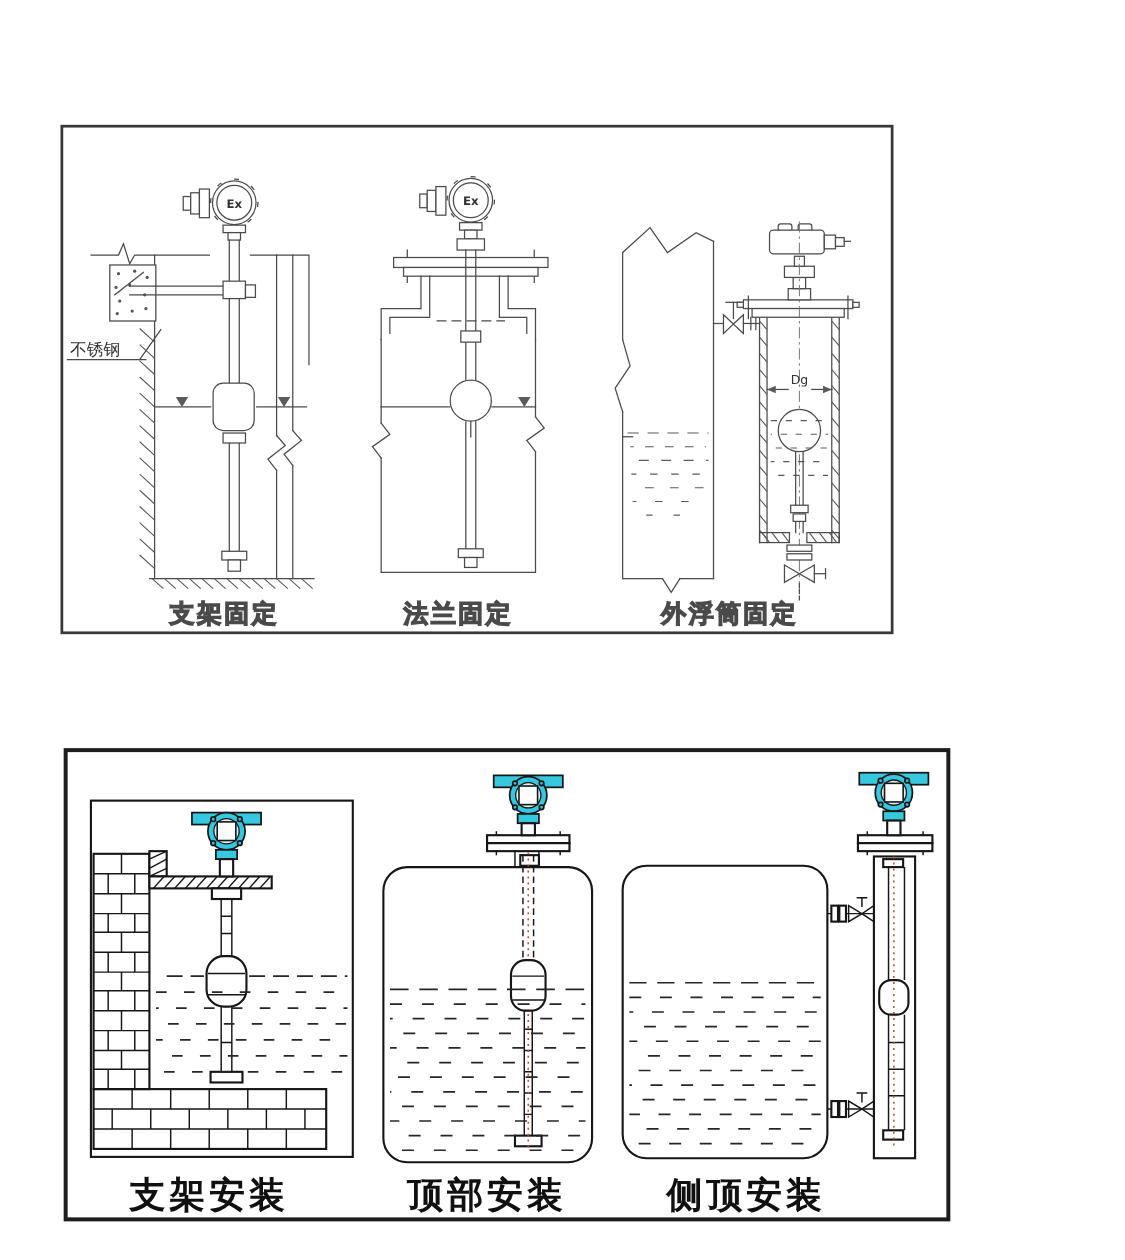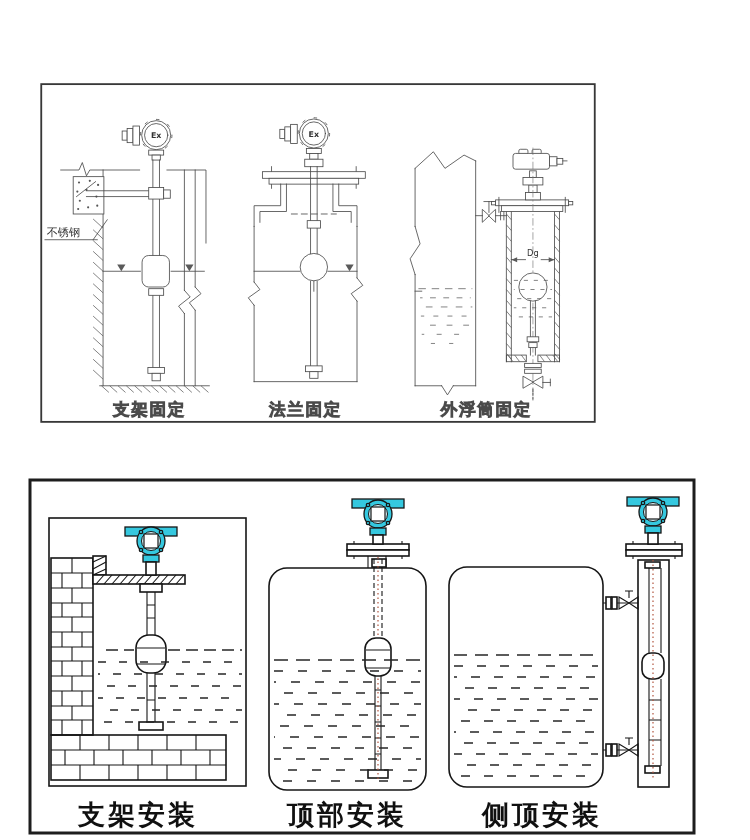--- a/index.html
+++ b/index.html
@@ -229,21 +229,21 @@
           <path class="ln" d="M622,366V380L634,373Z M646,366V380L634,373Z"></path>
           <line class="ln" x1="646" y1="373" x2="655" y2="373"></line>
           <line class="ln" x1="655" y1="369" x2="655" y2="377"></line>
           <line class="ln" x1="634" y1="381" x2="634" y2="394" stroke-dasharray="3 2"></line>
         </g>
         <text class="cap1" x="578" y="412" text-anchor="middle">外浮筒固定</text>
       </g>
     </svg>
   </div>
 
-  <div class="panel" style="left:28px;top:478px;width:668px;height:357px;text-align:center;">
+  <div class="panel" style="left:42px;top:478px;width:592px;height:357px;text-align:center;">
     <svg viewBox="42 478 668 357">
       <rect x="44" y="480" width="664" height="353" fill="none" stroke="#1d1d1d" stroke-width="3"></rect>
 
       <g>
         <rect class="bk" x="63" y="518" width="197" height="268" stroke-width="2"></rect>
         <g>
           <rect class="bk" x="65" y="558" width="42" height="177" stroke-width="1.4"></rect>
           <path class="bkt" d="M65,573H107 M65,588H107 M65,603H107 M65,617H107 M65,632H107 M65,647H107 M65,661H107 M65,676H107 M65,691H107 M65,706H107 M65,720H107"></path>
           <path class="bkt" d="M86,558V573 M86,588V603 M86,617V632 M86,647V661 M86,676V691 M86,706V720 M76,573V588 M96,573V588 M76,603V617 M96,603V617 M76,632V647 M96,632V647 M76,661V676 M96,661V676 M76,691V706 M96,691V706 M76,720V735 M96,720V735"></path>
         </g>

